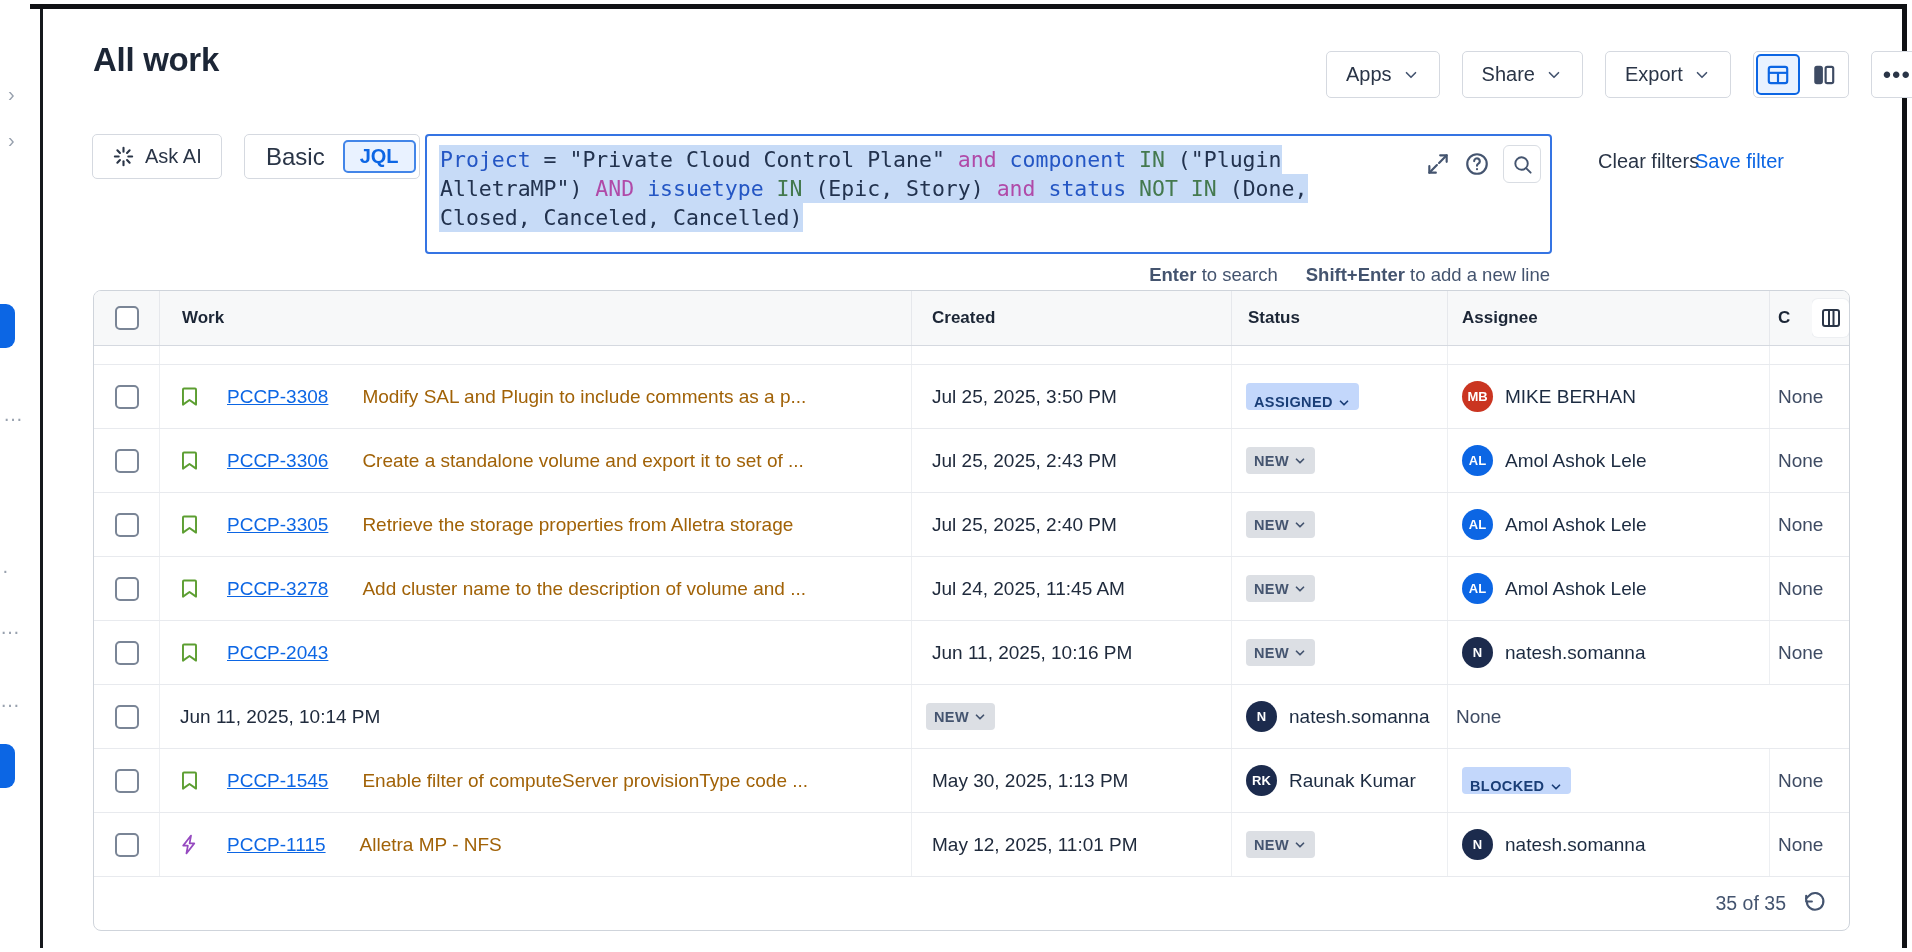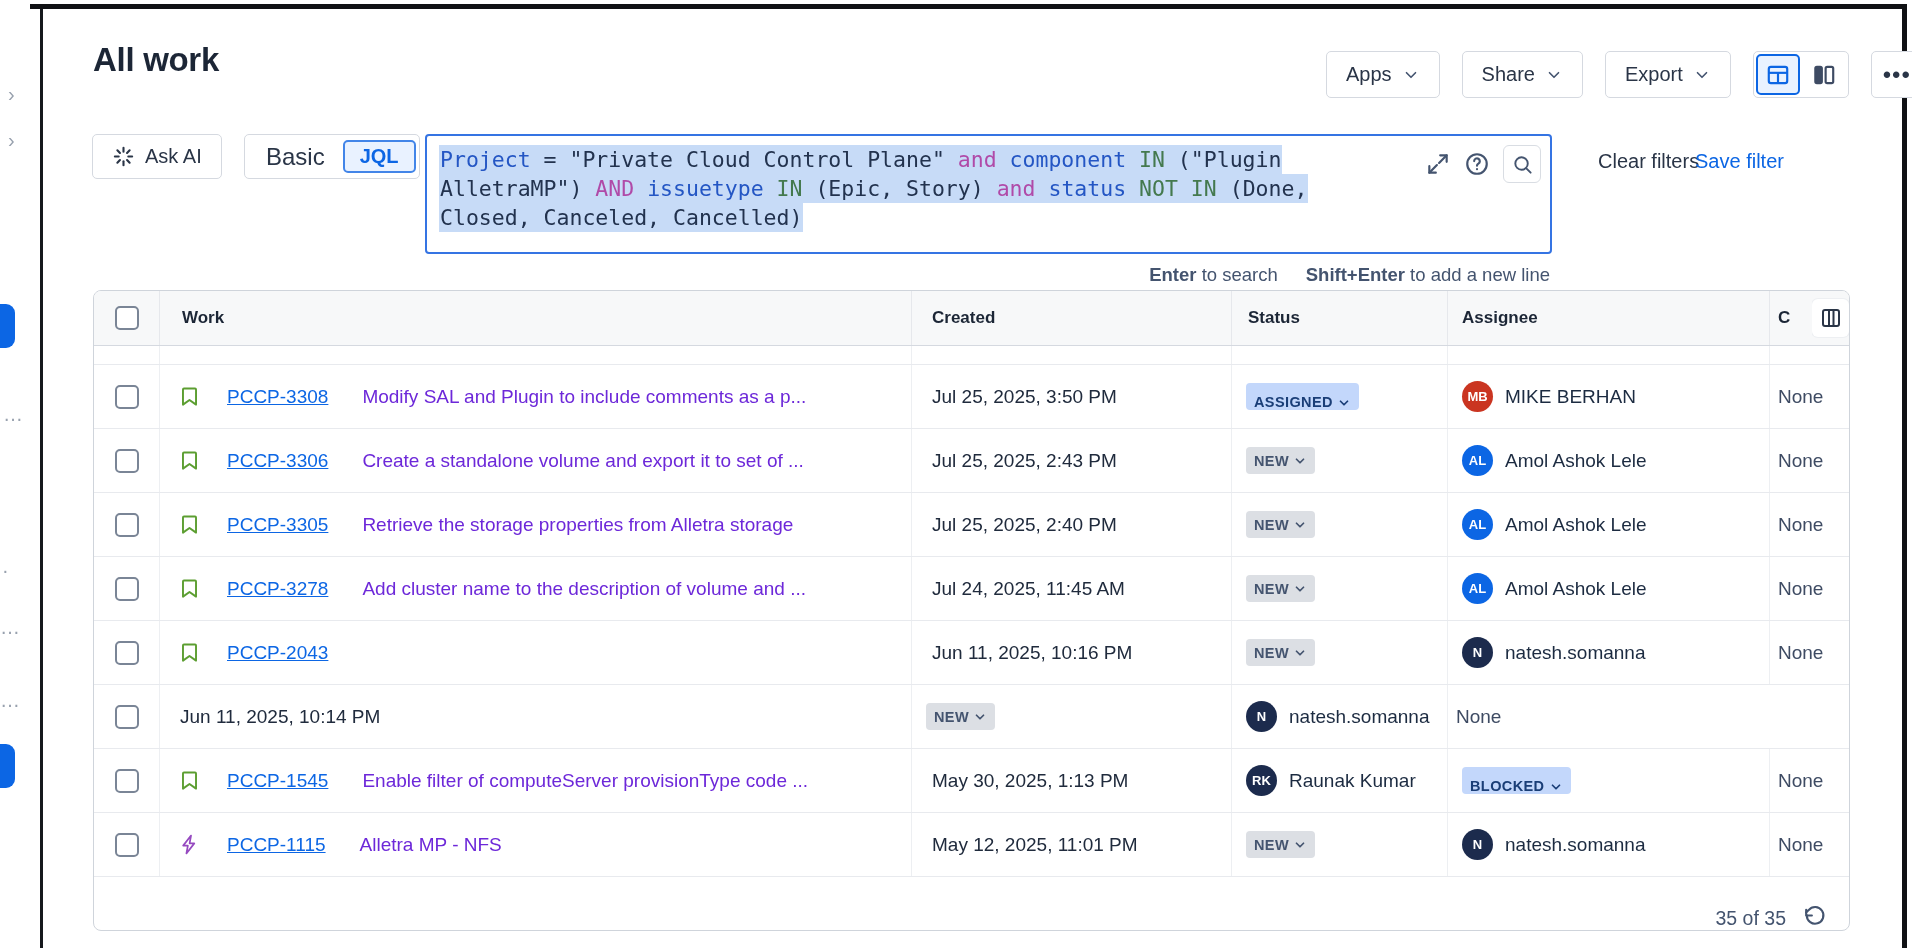--- a/index.html
+++ b/index.html
@@ -67,33 +67,33 @@
   .sliver > div { border-right:1px solid #EDEFF2; } .sliver > div:last-child { border-right:none; }
 
   .trow { display:grid; grid-template-columns:66px 752px 320px 216px 322px 1fr; height:64px; border-bottom:1px solid #E8EAEE; align-items:stretch; font-size:19px; }
   .cell { display:flex; align-items:center; border-right:1px solid #EDEFF2; overflow:hidden; white-space:nowrap; }
   .cell:last-child { border-right:none; }
   .c-check { justify-content:center; }
   .checkbox { width:24px; height:24px; border:2px solid #7A8596; border-radius:5px; background:#fff; display:inline-block; cursor:pointer; }
   .c-work { padding-left:18px; gap:26px; }
   .type-icon { width:23px; height:23px; display:block; }
   .issue-key { color:var(--accent-blue); text-decoration:underline; font-weight:500; cursor:pointer; }
-  .summary { margin-left:8px; color:#6d28d9; }
+  .summary { margin-left:8px; color:#a16207; }
   .c-created { padding-left:20px; color:#202B3D; }
   .c-status { padding-left:14px; }
   .badge { display:inline-flex; align-items:center; gap:4px; height:27px; padding:0 8px; border-radius:4px; font-size:14.5px; font-weight:700; letter-spacing:.4px; cursor:pointer; }
   .badge-gray { background:var(--badge-gray-bg); color:var(--badge-gray-text); }
   .badge-blue { background:var(--badge-blue-bg); color:var(--badge-blue-text);align-items:flex-end; }
   .badge-chev { width:14px; height:14px; }
   .c-assignee { padding-left:14px; gap:12px; }
   .avatar { width:31px; height:31px; border-radius:50%; color:#fff; font-size:13px; font-weight:700; display:inline-flex; align-items:center; justify-content:center; flex:none; }
   .assignee-name { color:#1C2B41; }
   .c-none { padding-left:8px; color:#3E4B63; }
 
-  .tfoot { height:53px; display:flex; align-items:flex-end; justify-content:flex-end; gap:16px; padding-right:22px; font-size:19.5px; color:#44546F; }
+  .tfoot { height:53px; display:flex; align-items:center; justify-content:flex-end; gap:16px; padding-right:22px; font-size:19.5px; color:#44546F; }
   .refresh-btn { background:none; border:none; cursor:pointer; display:flex; }
   .refresh-btn svg { width:25px; height:25px; }
 </style>
 </head>
 <body>
 
 <div class="frame-top"></div>
 <div class="frame-right"></div>
 <div class="rail-line"></div>
 <span class="rail-glyph" style="left:8px; top:84px;">›</span>

